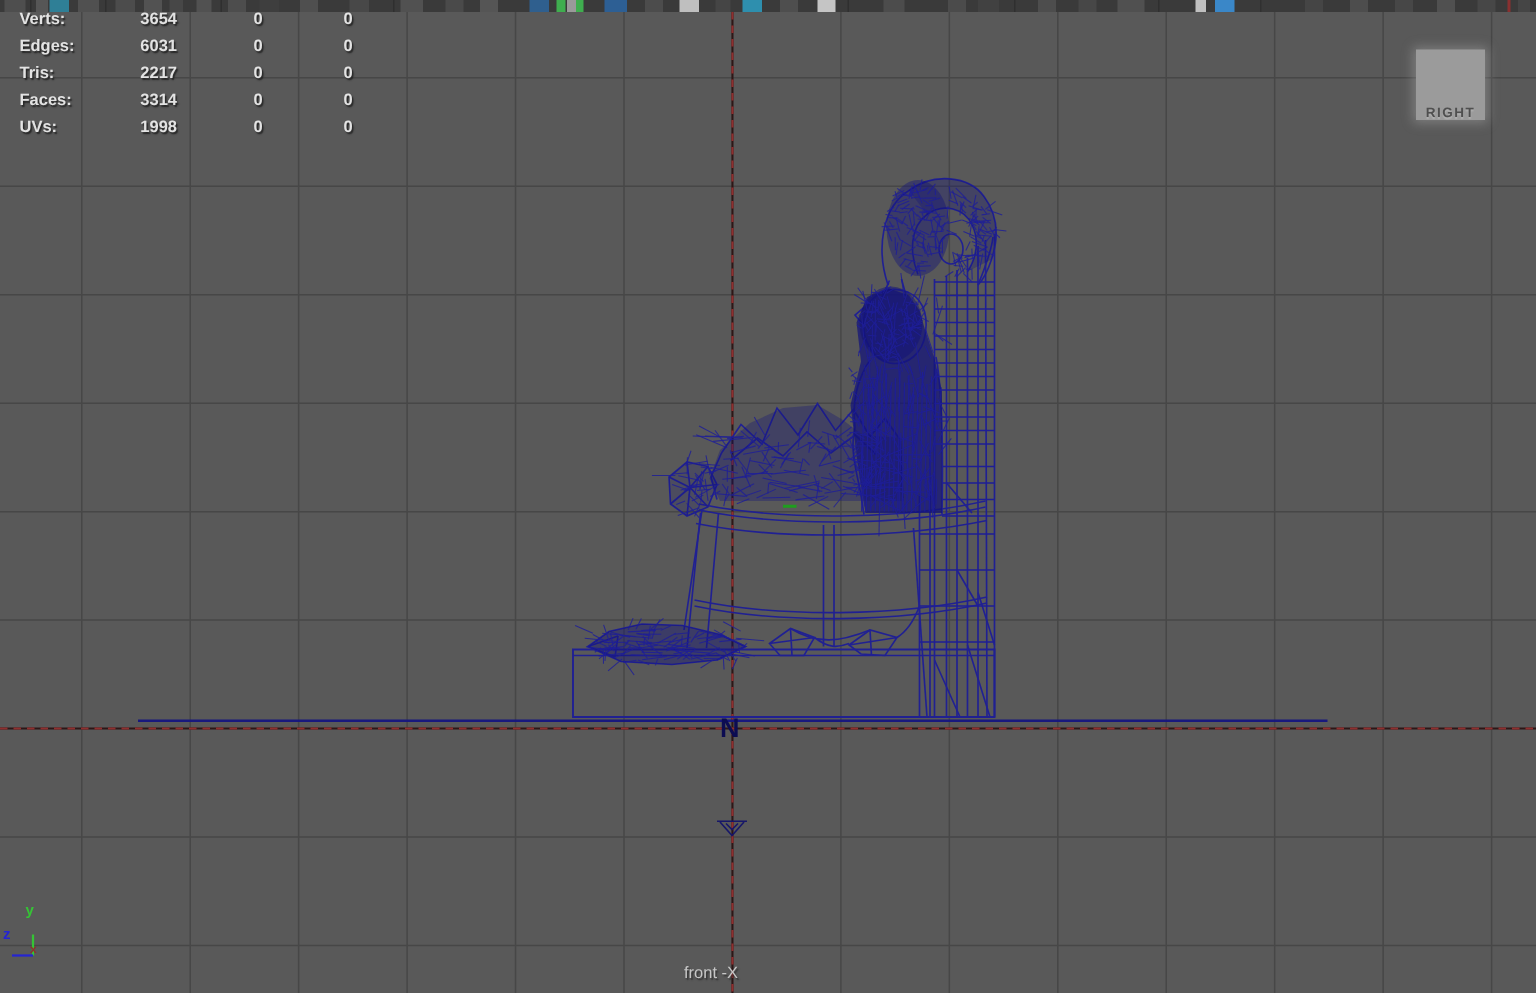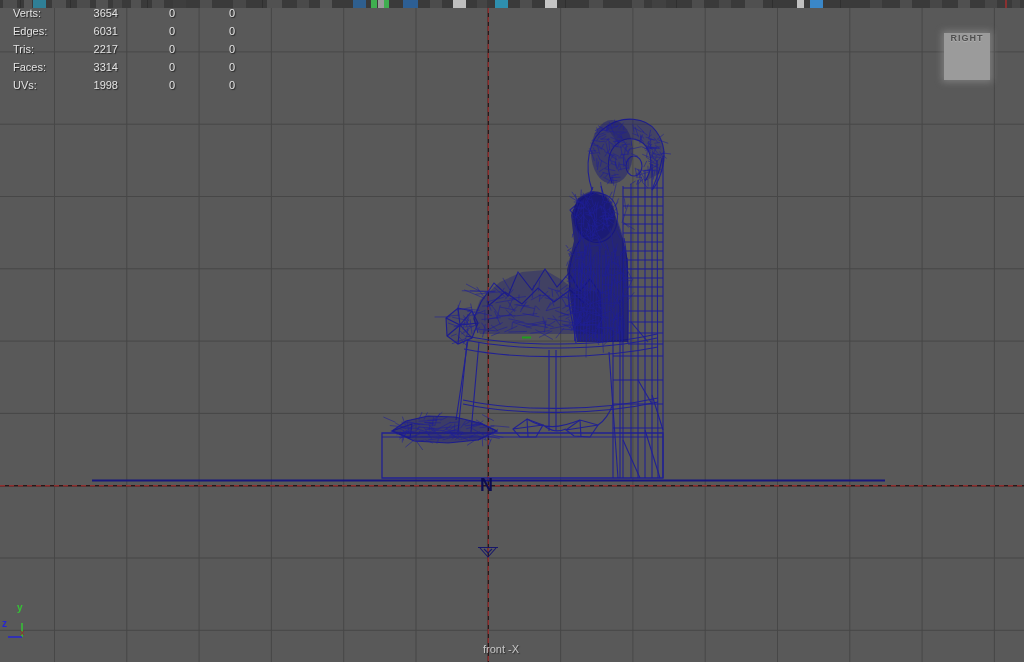--- a/index.html
+++ b/index.html
@@ -7,34 +7,34 @@
          background:var(--bg,#595959);font-family:"Liberation Sans",sans-serif;}
   
   #toolbar{position:absolute;left:0;top:0;width:1024px;height:8px;background:var(--toolbar-bg,#3a3a3a);z-index:6;}
   #toolbar .frag{position:absolute;top:0;height:8px;}
   
   svg.layer{position:absolute;left:0;top:0;z-index:1;}
   #model-layer{z-index:3;}
   
   #hud{position:absolute;left:0;top:4px;z-index:7;}
   .hud-row{position:absolute;left:0;width:290px;height:18px;line-height:18px;
-           font-size:11px;font-weight:normal;color:var(--hud-text,#e3e3e3);
+           font-size:11px;font-weight:bold;color:var(--hud-text,#e3e3e3);
            text-shadow:1px 1px 1px rgba(30,30,30,.9);}
   .hud-label{position:absolute;left:13px;}
   .hud-total{position:absolute;left:40px;width:78px;text-align:right;}
   .hud-c2{position:absolute;left:150px;width:44px;text-align:center;}
   .hud-c3{position:absolute;left:210px;width:44px;text-align:center;}
   
   #view-box{position:absolute;left:944px;top:33px;width:46px;height:47px;z-index:7;
             background:var(--viewbox-bg,#9b9b9b);box-shadow:0 0 7px 2px rgba(170,170,170,.45);
-            display:flex;align-items:flex-start;justify-content:center;}
+            display:flex;align-items:flex-end;justify-content:center;}
   #view-box span{font-size:9px;font-weight:bold;letter-spacing:1px;color:#4f4f4f;
                  text-shadow:0 1px 1px rgba(255,255,255,.25);}
   
-  #orient{position:absolute;left:456px;top:643px;width:90px;text-align:center;z-index:7;
+  #orient{position:absolute;left:456px;top:643px;width:90px;z-index:7;
           font-size:11px;color:var(--label-text,#c7c7c7);text-shadow:1px 1px 1px rgba(40,40,40,.8);}
   
   #gizmo{position:absolute;left:0;top:592px;width:60px;height:70px;z-index:7;}
   #gizmo .lbl{position:absolute;font-size:10px;font-weight:bold;}
   #gizmo .y-lbl{left:17px;top:10px;color:var(--axis-green,#35c435);}
   #gizmo .z-lbl{left:2px;top:26px;color:var(--axis-blue,#2525d2);}
   #gizmo .x-lbl{left:20px;top:36px;color:var(--axis-red,#bb3030);font-size:8px;}
 </style>
 </head>
 <body>

